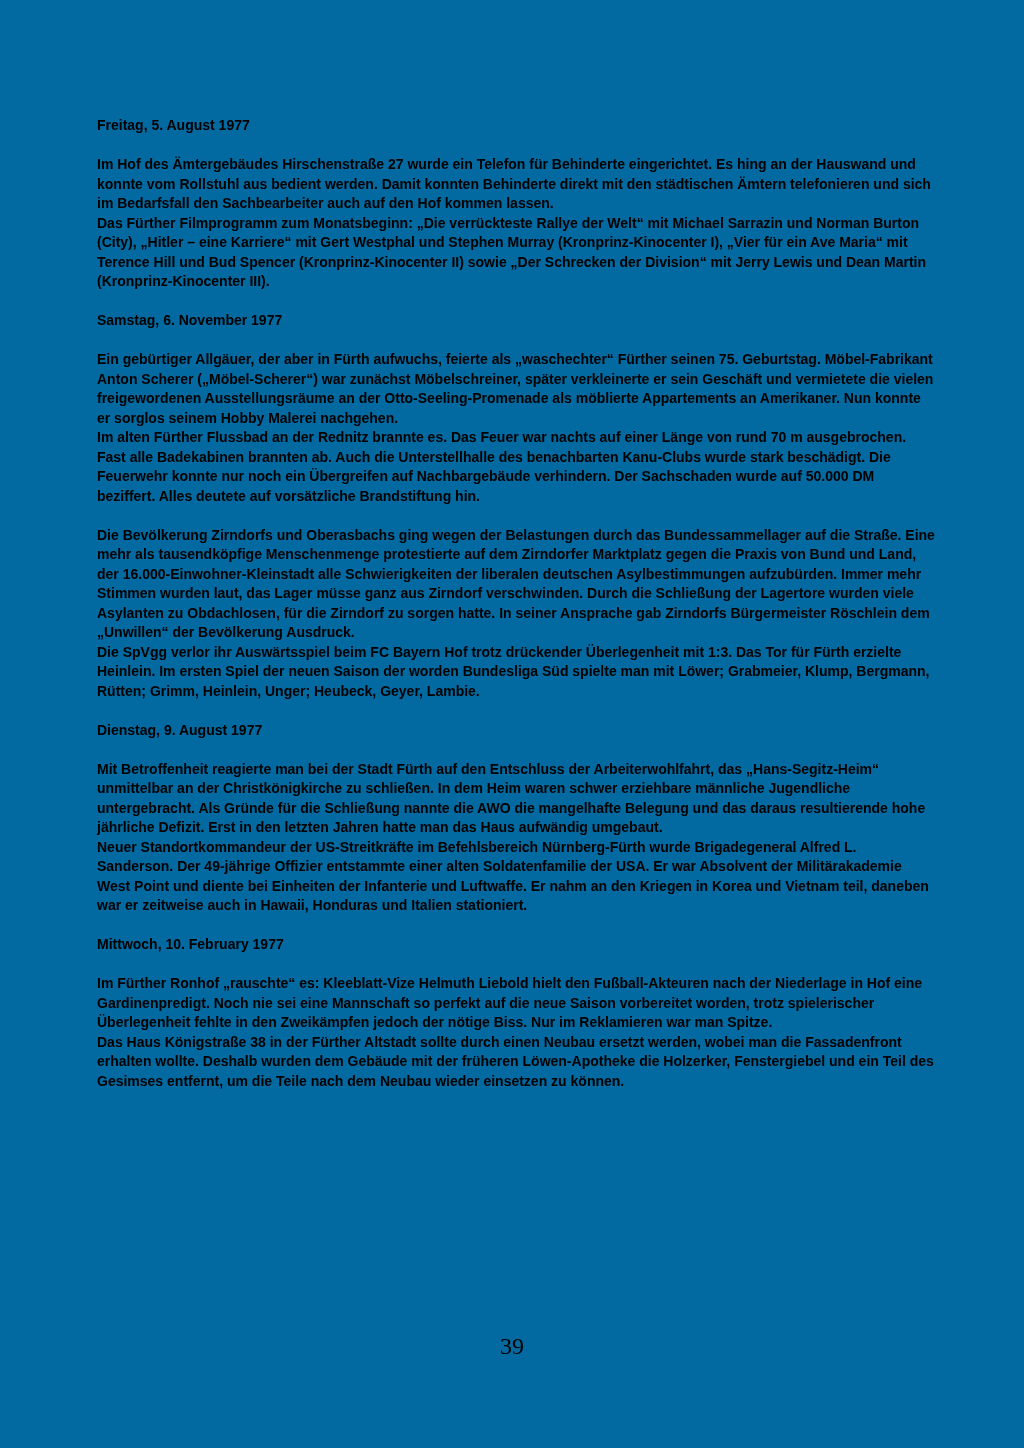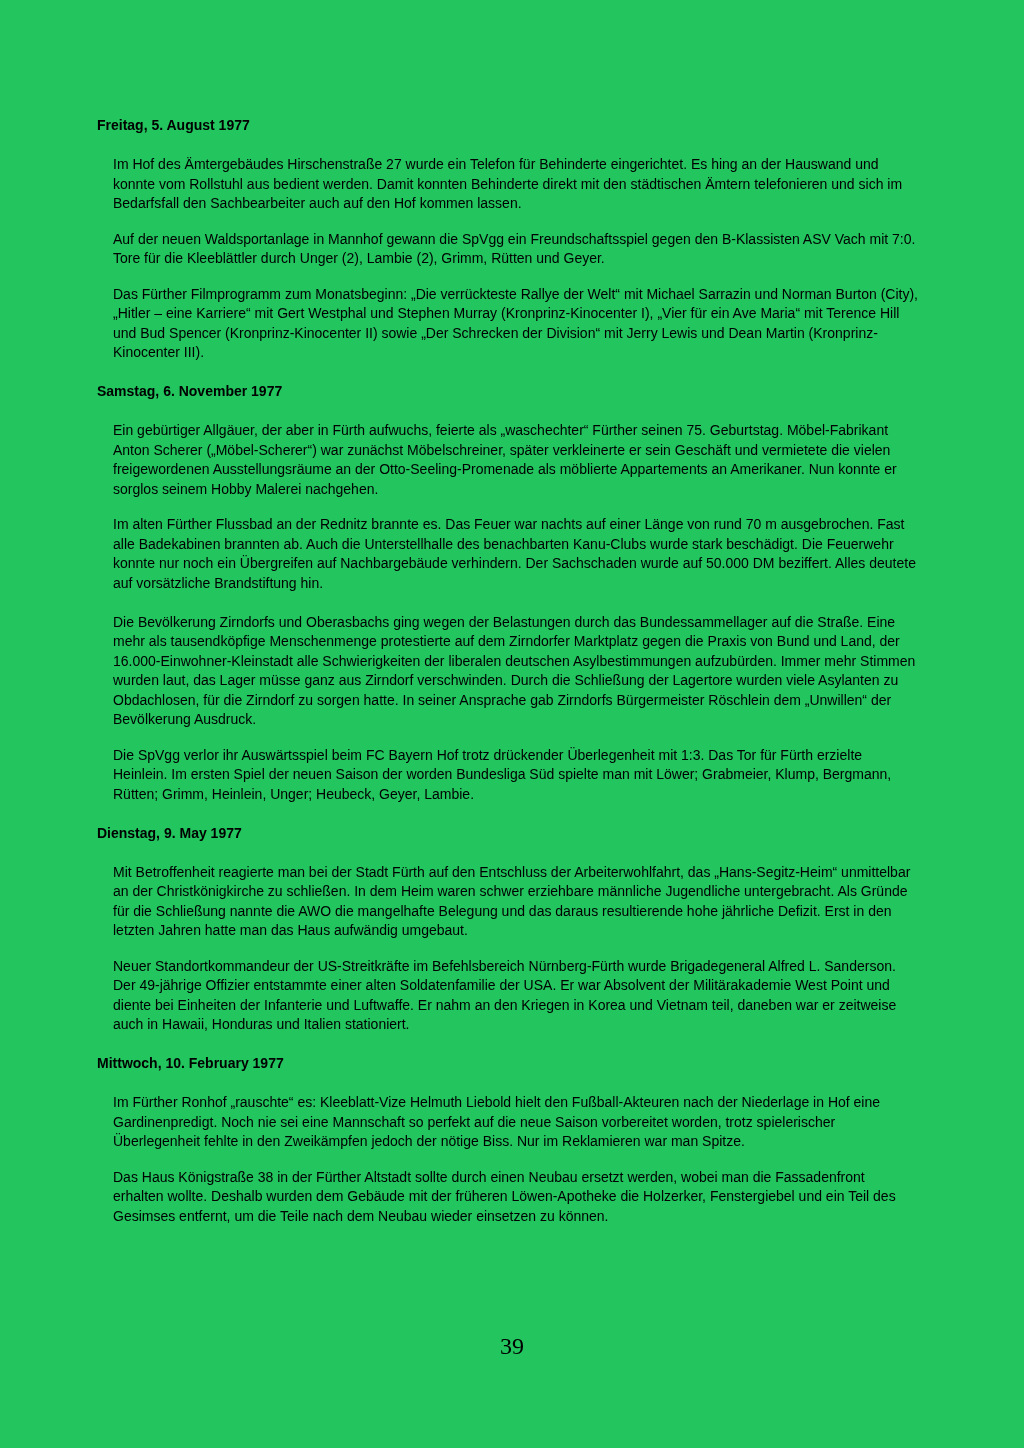--- a/index.html
+++ b/index.html
@@ -4,41 +4,42 @@
 <style>
   html, body {
     margin: 0;
     padding: 0;
     background: #ffffff;
   }
   .page {
     position: relative;
     width: 1024px;
     height: 1448px;
-    background: #22c55e;
+    background: #0369a1;
     color: #000000;
     font-family: "Liberation Sans", sans-serif;
     font-size: 14px;
     line-height: 19.5px;
     box-sizing: border-box;
     padding: 116px 89px 0 97px;
     overflow: hidden;
   }
   .day-section {
     margin: 0 0 19.5px 0;
   }
   .day-heading {
     font-family: inherit;
     font-size: 14px;
     font-weight: 700;
     margin: 0 0 19.5px 0;
     line-height: 19.5px;
   }
   .body-paragraph {
-    margin: 16px;
+    margin: 0;
+    font-weight: bold;
   }
   .page-number {
     position: absolute;
     top: 1334px;
     left: 0;
     right: 0;
     text-align: center;
     font-family: "Liberation Serif", serif;
     font-size: 24px;
     line-height: 24px;
@@ -46,37 +47,36 @@
   }
 </style>
 </head>
 <body>
 
 <main class="page">
 
   <section class="day-section">
     <h2 class="day-heading">Freitag, 5. August 1977</h2>
     <p class="body-paragraph">Im Hof des Ämtergebäudes Hirschenstraße 27 wurde ein Telefon für Behinderte eingerichtet. Es hing an der Hauswand und konnte vom Rollstuhl aus bedient werden. Damit konnten Behinderte direkt mit den städtischen Ämtern telefonieren und sich im Bedarfsfall den Sachbearbeiter auch auf den Hof kommen lassen.</p>
-    <p class="body-paragraph">Auf der neuen Waldsportanlage in Mannhof gewann die SpVgg ein Freundschaftsspiel gegen den B-Klassisten ASV Vach mit 7:0. Tore für die Kleeblättler durch Unger (2), Lambie (2), Grimm, Rütten und Geyer.</p>
     <p class="body-paragraph">Das Fürther Filmprogramm zum Monatsbeginn: „Die verrückteste Rallye der Welt“ mit Michael Sarrazin und Norman Burton (City), „Hitler – eine Karriere“ mit Gert Westphal und Stephen Murray (Kronprinz-Kinocenter I), „Vier für ein Ave Maria“ mit Terence Hill und Bud Spencer (Kronprinz-Kinocenter II) sowie „Der Schrecken der Division“ mit Jerry Lewis und Dean Martin (Kronprinz-Kinocenter III).</p>
   </section>
 
   <section class="day-section">
     <h2 class="day-heading">Samstag, 6. November 1977</h2>
     <p class="body-paragraph">Ein gebürtiger Allgäuer, der aber in Fürth aufwuchs, feierte als „waschechter“ Fürther seinen 75. Geburtstag. Möbel-Fabrikant Anton Scherer („Möbel-Scherer“) war zunächst Möbelschreiner, später verkleinerte er sein Geschäft und vermietete die vielen freigewordenen Ausstellungsräume an der Otto-Seeling-Promenade als möblierte Appartements an Amerikaner. Nun konnte er sorglos seinem Hobby Malerei nachgehen.</p>
     <p class="body-paragraph">Im alten Fürther Flussbad an der Rednitz brannte es. Das Feuer war nachts auf einer Länge von rund 70 m ausgebrochen. Fast alle Badekabinen brannten ab. Auch die Unterstellhalle des benachbarten Kanu-Clubs wurde stark beschädigt. Die Feuerwehr konnte nur noch ein Übergreifen auf Nachbargebäude verhindern. Der Sachschaden wurde auf 50.000 DM beziffert. Alles deutete auf vorsätzliche Brandstiftung hin.</p>
   </section>
 
   <section class="day-section">
     <p class="body-paragraph">Die Bevölkerung Zirndorfs und Oberasbachs ging wegen der Belastungen durch das Bundessammellager auf die Straße. Eine mehr als tausendköpfige Menschenmenge protestierte auf dem Zirndorfer Marktplatz gegen die Praxis von Bund und Land, der 16.000-Einwohner-Kleinstadt alle Schwierigkeiten der liberalen deutschen Asylbestimmungen aufzubürden. Immer mehr Stimmen wurden laut, das Lager müsse ganz aus Zirndorf verschwinden. Durch die Schließung der Lagertore wurden viele Asylanten zu Obdachlosen, für die Zirndorf zu sorgen hatte. In seiner Ansprache gab Zirndorfs Bürgermeister Röschlein dem „Unwillen“ der Bevölkerung Ausdruck.</p>
     <p class="body-paragraph">Die SpVgg verlor ihr Auswärtsspiel beim FC Bayern Hof trotz drückender Überlegenheit mit 1:3. Das Tor für Fürth erzielte Heinlein. Im ersten Spiel der neuen Saison der worden Bundesliga Süd spielte man mit Löwer; Grabmeier, Klump, Bergmann, Rütten; Grimm, Heinlein, Unger; Heubeck, Geyer, Lambie.</p>
   </section>
 
   <section class="day-section">
-    <h2 class="day-heading">Dienstag, 9. May 1977</h2>
+    <h2 class="day-heading">Dienstag, 9. August 1977</h2>
     <p class="body-paragraph">Mit Betroffenheit reagierte man bei der Stadt Fürth auf den Entschluss der Arbeiterwohlfahrt, das „Hans-Segitz-Heim“ unmittelbar an der Christkönigkirche zu schließen. In dem Heim waren schwer erziehbare männliche Jugendliche untergebracht. Als Gründe für die Schließung nannte die AWO die mangelhafte Belegung und das daraus resultierende hohe jährliche Defizit. Erst in den letzten Jahren hatte man das Haus aufwändig umgebaut.</p>
     <p class="body-paragraph">Neuer Standortkommandeur der US-Streitkräfte im Befehlsbereich Nürnberg-Fürth wurde Brigadegeneral Alfred L. Sanderson. Der 49-jährige Offizier entstammte einer alten Soldatenfamilie der USA. Er war Absolvent der Militärakademie West Point und diente bei Einheiten der Infanterie und Luftwaffe. Er nahm an den Kriegen in Korea und Vietnam teil, daneben war er zeitweise auch in Hawaii, Honduras und Italien stationiert.</p>
   </section>
 
   <section class="day-section">
     <h2 class="day-heading">Mittwoch, 10. February 1977</h2>
     <p class="body-paragraph">Im Fürther Ronhof „rauschte“ es: Kleeblatt-Vize Helmuth Liebold hielt den Fußball-Akteuren nach der Niederlage in Hof eine Gardinenpredigt. Noch nie sei eine Mannschaft so perfekt auf die neue Saison vorbereitet worden, trotz spielerischer Überlegenheit fehlte in den Zweikämpfen jedoch der nötige Biss. Nur im Reklamieren war man Spitze.</p>
     <p class="body-paragraph">Das Haus Königstraße 38 in der Fürther Altstadt sollte durch einen Neubau ersetzt werden, wobei man die Fassadenfront erhalten wollte. Deshalb wurden dem Gebäude mit der früheren Löwen-Apotheke die Holzerker, Fenstergiebel und ein Teil des Gesimses entfernt, um die Teile nach dem Neubau wieder einsetzen zu können.</p>
   </section>
 

